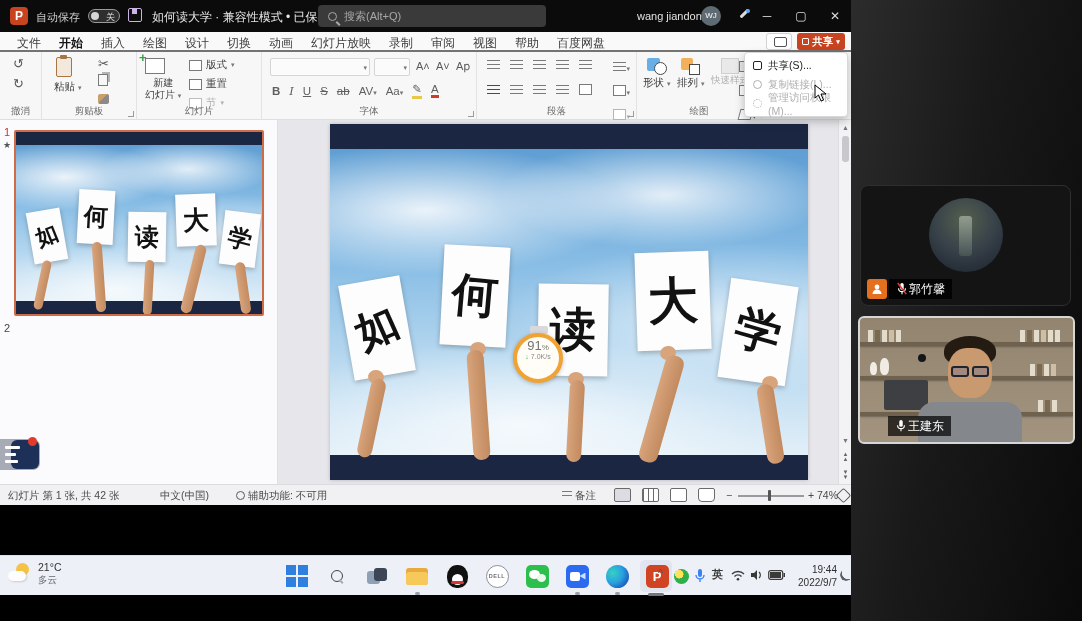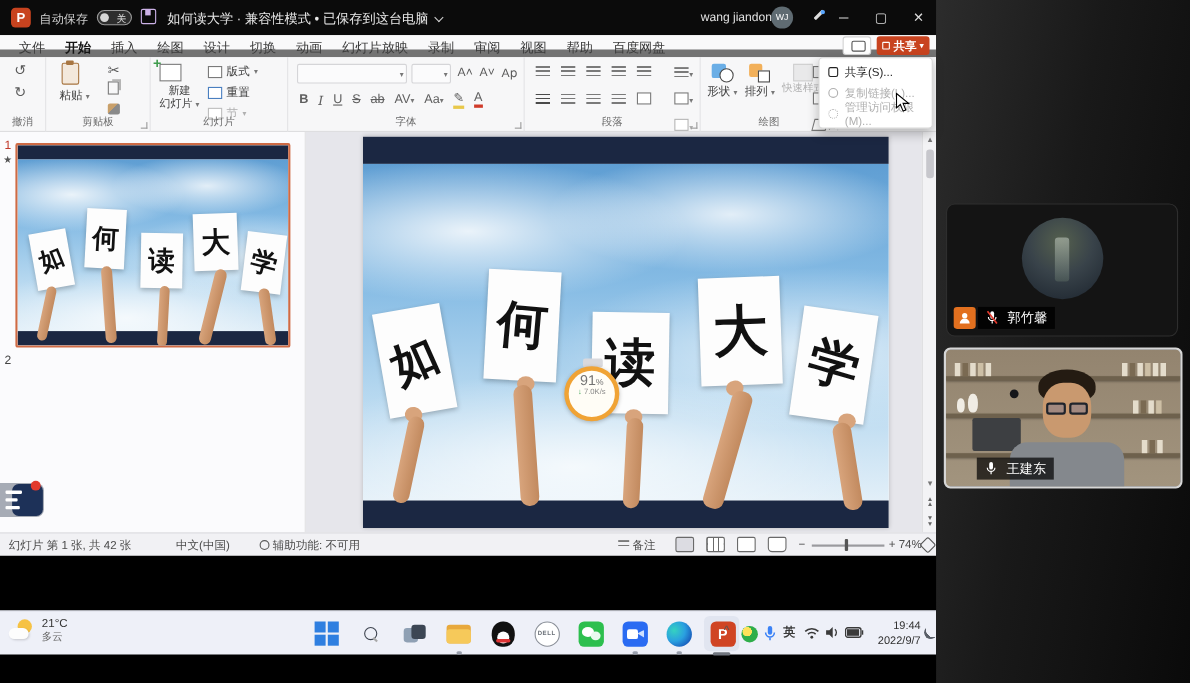--- a/index.html
+++ b/index.html
@@ -31,21 +31,21 @@
   .user-name { position:absolute; left:637px; top:10px; font-size:11px; color:#e2e2e2; }
   .avatar { position:absolute; left:701px; top:6px; width:20px; height:20px; border-radius:50%; background:#5f6b72;
     color:#fff; font-size:8px; text-align:center; line-height:20px; }
   .pen-ic { position:absolute; left:737px; top:9px; width:13px; height:13px; }
   .pen-ic::before { content:""; position:absolute; left:2px; top:3px; width:11px; height:3px; background:#dcdcdc; border-radius:1px; transform:rotate(-45deg); }
   .pen-ic::after { content:""; position:absolute; right:0; top:0; width:4px; height:4px; background:#5aa7ff; border-radius:50%; }
   .wbtn { position:absolute; top:0; width:30px; height:32px; color:#dcdcdc; font-size:12px; text-align:center; line-height:32px; }
   .wmin { left:752px; } .wmax { left:786px; } .wcls { left:820px; }
 
   
-  .tabrow { position:absolute; left:0; top:32px; width:851px; height:20px; background:#f9f9fa; border-bottom:7px solid #737373;padding-left:25px; }
+  .tabrow { position:absolute; left:0; top:32px; width:851px; height:20px; background:#f9f9fa; border-bottom:2px solid #737373;padding-left:25px; }
   .tabs { position:absolute; left:8px; top:0; display:flex; gap:0; }
   .rtab { font-size:12px; color:#3c3c3c; padding:3px 9px 2px 9px; white-space:nowrap; }
   .rtab.active { color:#151515; font-weight:bold; border-bottom:3px solid #c8431f; }
   .cmt-btn { position:absolute; left:766px; top:1px; width:26px; height:17px; background:#fff; border:1px solid #d2d2d2; border-radius:3px; }
   .cmt-btn::after { content:""; position:absolute; left:7px; top:3px; width:11px; height:8px; border:1.3px solid #555; border-radius:2px; }
   .share-btn { position:absolute; left:797px; top:1px; width:48px; height:17px; background:#c8431f; border-radius:3px;
     color:#fff; font-size:10.5px; font-weight:bold; display:flex; align-items:center; justify-content:center; gap:3px; }
   .share-btn .bx { width:7px; height:7px; border:1.2px solid #fff; border-radius:1px; }
   .share-btn .dd2 { font-size:7px; }
 
@@ -204,21 +204,21 @@
   .meet { position:absolute; left:851px; top:0; width:231px; height:621px;
     background:linear-gradient(100deg,#2c2c2c 0%, #191919 45%, #0a0a0a 100%); }
   .tile1 { position:absolute; left:9px; top:185px; width:211px; height:121px; background:#141414;
     border:1px solid #2e2e2e; border-radius:8px; }
   .t1-avatar { position:absolute; left:68px; top:12px; width:74px; height:74px; border-radius:50%;
     background:radial-gradient(circle at 48% 30%, #55604e 0%, #39434a 45%, #1a222c 100%); }
   .t1-avatar::after { content:""; position:absolute; left:30px; top:18px; width:13px; height:40px; background:linear-gradient(#cfd8cf,#5a6a62); opacity:.5; border-radius:3px; }
   .p-badge { position:absolute; left:6px; bottom:6px; width:20px; height:20px; background:#e2701f; border-radius:3px;
     display:flex; align-items:center; justify-content:center; }
   .name-chip { position:absolute; left:28px; bottom:6px; height:20px; background:rgba(0,0,0,.85); color:#fff;
-    font-size:12px; display:flex; align-items:center; gap:8px; padding:0 7px; }
+    font-size:12px; display:flex; align-items:center; gap:1px; padding:0 7px; }
   .tile2 { position:absolute; left:7px; top:316px; width:217px; height:128px; border:2px solid #d6d6d6; border-radius:6px; overflow:hidden;
     background:linear-gradient(#93846f,#a2947e); }
   .shelf { position:absolute; left:0; width:100%; height:4px; background:#6e614d; box-shadow:0 1px 2px rgba(0,0,0,.3); }
   .books { position:absolute; height:12px; display:flex; gap:2px; }
   .books i { width:5px; background:#e4dccb; }
   .books i:nth-child(2){ background:#7a6a52; } .books i:nth-child(4){ background:#cdbfa5; }
   .monitor { position:absolute; left:24px; top:62px; width:44px; height:30px; background:#3d3f42; border-radius:2px; }
   .vase { position:absolute; background:#f0ece4; border-radius:45% 45% 40% 40%; }
   .man-hair { position:absolute; left:84px; top:18px; width:52px; height:30px; background:#241b12; border-radius:50% 50% 40% 40%; }
   .man-face { position:absolute; left:88px; top:30px; width:44px; height:50px; background:#c9996f; border-radius:42%; }
@@ -238,20 +238,24 @@
 
     <div class="tbar">
       <div class="ppt-logo">P</div>
       <span class="autosave-lbl">自动保存</span>
       <div class="toggle">
         <span class="knob"></span>
         <span class="state">关</span>
       </div>
       <div class="save-ic"></div>
       <span class="doc-title"><span>如何读大学 · 兼容性模式 • 已保存到这台电脑</span><span class="tchev"></span></span>
+      <div class="searchbox">
+        <span class="mag"></span>
+        <span class="search-txt">搜索(Alt+Q)</span>
+      </div>
       <span class="user-name">wang jiandong</span>
       <div class="avatar">WJ</div>
       <div class="pen-ic"></div>
       <div class="wbtn wmin">─</div>
       <div class="wbtn wmax">▢</div>
       <div class="wbtn wcls">✕</div>
     </div>
 
     <div class="tabrow">
       <div class="tabs">

